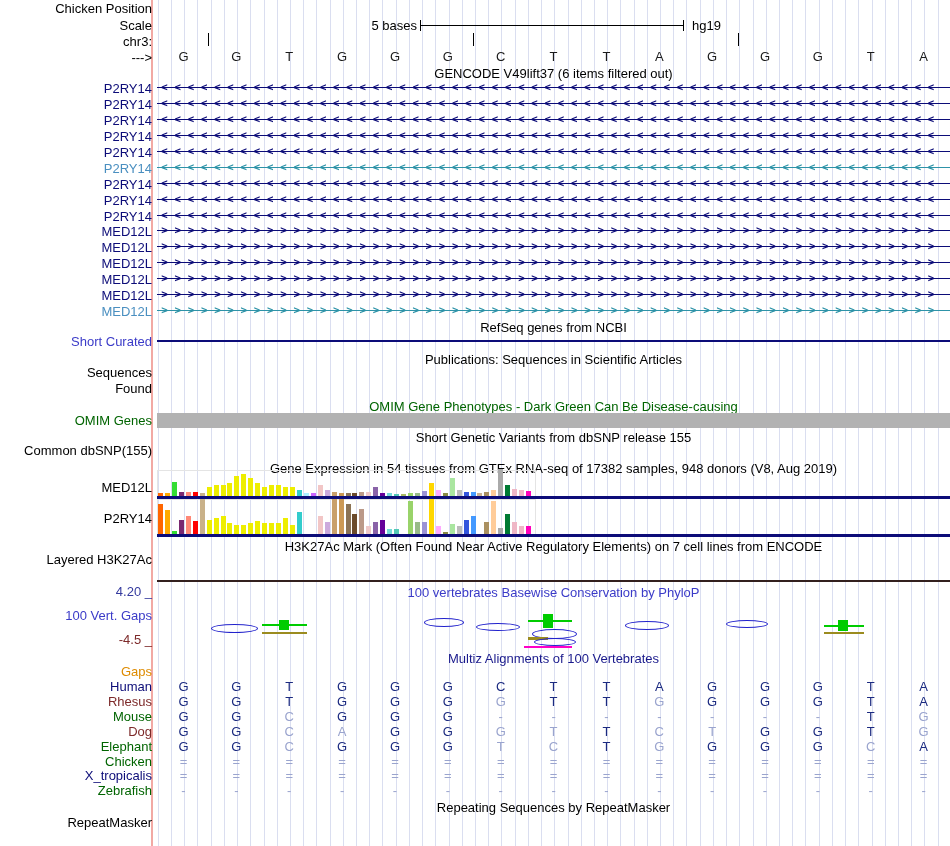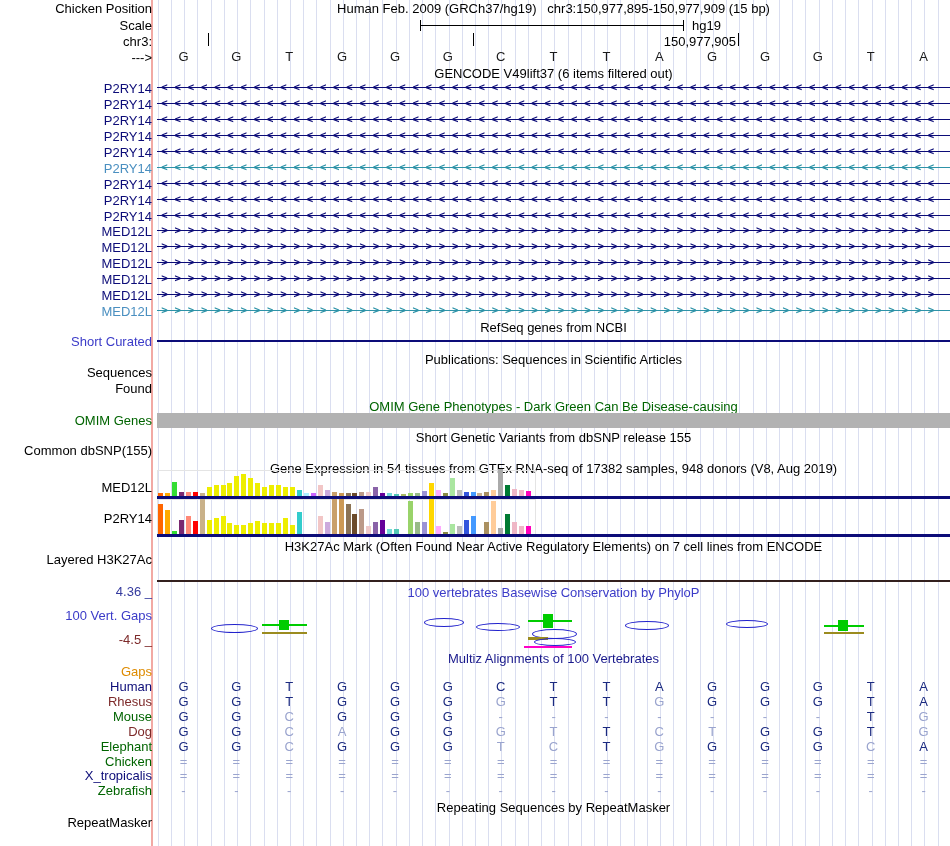--- a/index.html
+++ b/index.html
@@ -86,33 +86,32 @@
       <div class="gridline" style="left: 858.283px;"></div>
       <div class="gridline" style="left: 871.5px;"></div>
       <div class="gridline" style="left: 884.717px;"></div>
       <div class="gridline" style="left: 897.933px;"></div>
       <div class="gridline" style="left: 911.15px;"></div>
       <div class="gridline" style="left: 924.367px;"></div>
       <div class="gridline" style="left: 937.583px;"></div>
     </div>
   <div class="pinkline"></div>
 
-  <div class="title pre" style="top:1px">Human Feb. 2009 (GRCh37/hg19)   chr3:150,977,895-150,977,909 (15 bp)</div>
   <div class="lbl" style="top:1px">Chicken Position</div>
   <div class="lbl" style="top:18px">Scale</div>
   <div class="lbl" style="top:34px">chr3:</div>
   <div class="lbl" style="top:50px">---&gt;</div>
 
+  <div class="abs" style="left:157px;top:18px;width:260px;text-align:right;line-height:15px">5 bases</div>
   <div class="hline" style="left:420px;top:25px;width:264px"></div>
   <div class="tick" style="left:420px;top:20px;height:11px"></div>
   <div class="tick" style="left:683px;top:20px;height:11px"></div>
   <div class="abs" style="left:692px;top:18px;line-height:15px">hg19</div>
 
   <div class="tick" style="left:473px;top:33px"></div>
-  <div class="abs" style="left:423px;top:34px;width:313px;text-align:right;line-height:15px">150,977,905</div>
   <div class="tick" style="left:738px;top:33px"></div>
   <div class="tick" style="left:208px;top:33px"></div>
 
   <div id="base-row">
       <div class="baseletter" style="left: 157px; top: 50px; color: rgb(26, 26, 26);">G</div>
       <div class="baseletter" style="left: 209.867px; top: 50px; color: rgb(26, 26, 26);">G</div>
       <div class="baseletter" style="left: 262.733px; top: 50px; color: rgb(26, 26, 26);">T</div>
       <div class="baseletter" style="left: 315.6px; top: 50px; color: rgb(26, 26, 26);">G</div>
       <div class="baseletter" style="left: 368.467px; top: 50px; color: rgb(26, 26, 26);">G</div>
       <div class="baseletter" style="left: 421.333px; top: 50px; color: rgb(26, 26, 26);">G</div>
@@ -140,21 +139,21 @@
     </div>
   <div id="labels-layer">
       <div class="lbl" style="top: 334px; color: rgb(59, 59, 200);">Short Curated</div>
       <div class="lbl" style="top: 365px; color: rgb(0, 0, 0);">Sequences</div>
       <div class="lbl" style="top: 381px; color: rgb(0, 0, 0);">Found</div>
       <div class="lbl" style="top: 413px; color: rgb(0, 100, 0);">OMIM Genes</div>
       <div class="lbl" style="top: 443px; color: rgb(0, 0, 0);">Common dbSNP(155)</div>
       <div class="lbl" style="top: 480px; color: rgb(0, 0, 0);">MED12L</div>
       <div class="lbl" style="top: 511px; color: rgb(0, 0, 0);">P2RY14</div>
       <div class="lbl" style="top: 552px; color: rgb(0, 0, 0);">Layered H3K27Ac</div>
-      <div class="lbl" style="top: 584px; color: rgb(52, 58, 158);">4.36 _</div>
+      <div class="lbl" style="top: 584px; color: rgb(52, 58, 158);">4.20 _</div>
       <div class="lbl" style="top: 608px; color: rgb(59, 59, 200);">100 Vert. Gaps</div>
       <div class="lbl" style="top: 632px; color: rgb(125, 42, 42);">-4.5 _</div>
       <div class="lbl" style="top: 815px; color: rgb(0, 0, 0);">RepeatMasker</div>
     </div>
   <div id="gene-rows">
       <div class="lbl" style="top: 81px; color: rgb(12, 12, 120);">P2RY14</div>
       <div class="generow" style="top: 81px;">
         <div class="geneline" style="background: rgb(12, 12, 120);"></div>
         <div class="arrow" style="left: 1px; color: rgb(12, 12, 120);">&lt;</div>
         <div class="arrow" style="left: 14.2167px; color: rgb(12, 12, 120);">&lt;</div>

